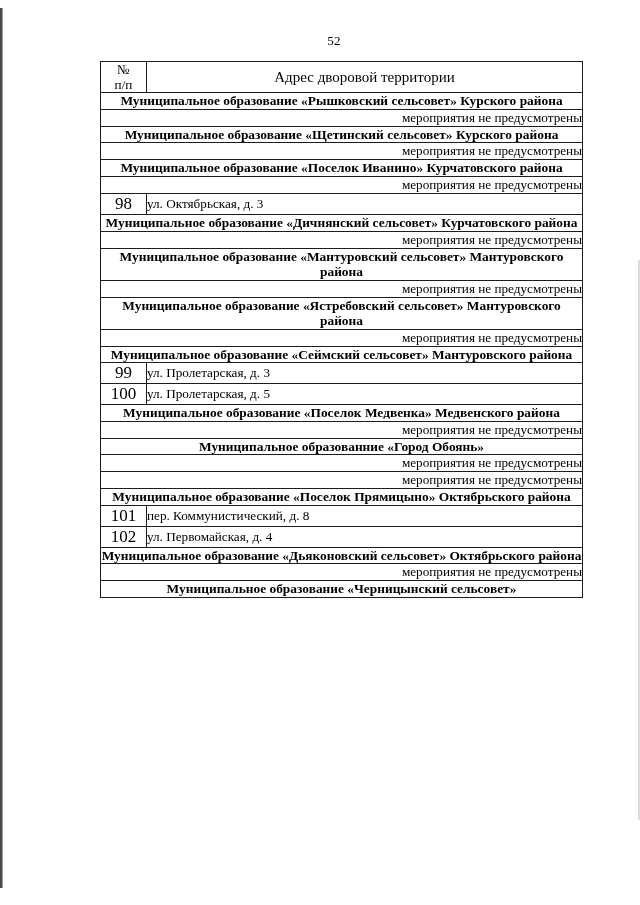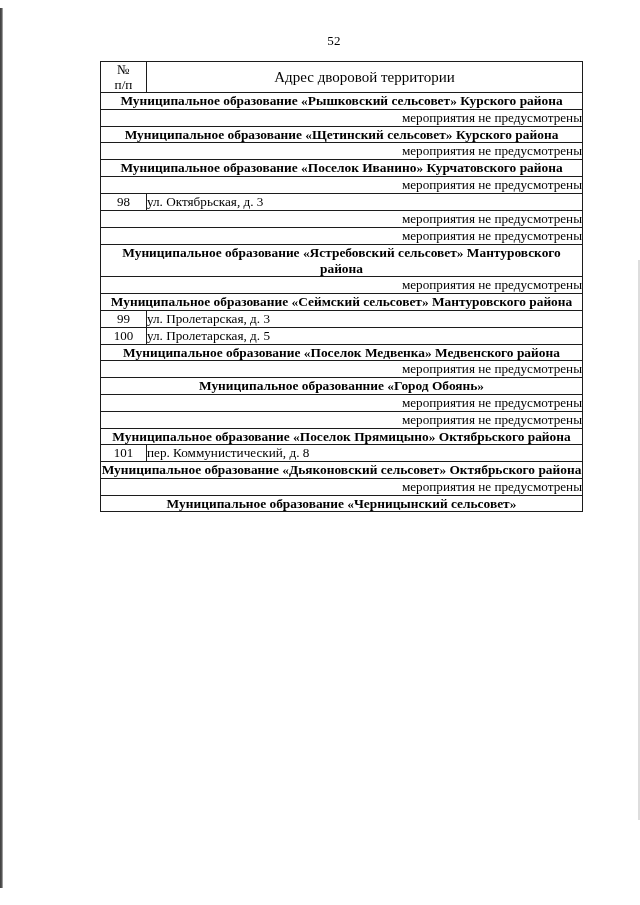--- a/index.html
+++ b/index.html
@@ -95,21 +95,21 @@
   
   .nomeas {
     text-align: right;
     font-size: 13.2px;
     padding: 2px 4px 3px 4px;
   }
 
   
   .num-cell {
     text-align: center;
-    font-size: 13px;
+    font-size: 17px;
     padding: 2px 2px 3px 2px;
   }
   .addr-cell {
     text-align: left;
     font-size: 13.2px;
     padding: 2px 4px 3px 7px;
   }
 </style>
 </head>
 <body>
@@ -149,21 +149,27 @@
           <td colspan="2" class="muni">Муниципальное образование «Поселок Иванино» Курчатовского района</td>
         </tr>
         <tr>
           <td colspan="2" class="nomeas">мероприятия не предусмотрены</td>
         </tr>
         <tr>
           <td class="num-cell">98</td>
           <td class="addr-cell">ул. Октябрьская, д. 3</td>
         </tr>
         <tr>
-          <td colspan="2" class="nomeas">мероприятия не предусмотрены</td>
+          <td colspan="2" class="muni">Муниципальное образование «Дичнянский сельсовет» Курчатовского района</td>
+        </tr>
+        <tr>
+          <td colspan="2" class="nomeas">мероприятия не предусмотрены</td>
+        </tr>
+        <tr>
+          <td colspan="2" class="muni">Муниципальное образование «Мантуровский сельсовет» Мантуровского района</td>
         </tr>
         <tr>
           <td colspan="2" class="nomeas">мероприятия не предусмотрены</td>
         </tr>
         <tr>
           <td colspan="2" class="muni">Муниципальное образование «Ястребовский сельсовет» Мантуровского района</td>
         </tr>
         <tr>
           <td colspan="2" class="nomeas">мероприятия не предусмотрены</td>
         </tr>
@@ -192,20 +198,24 @@
         </tr>
         <tr>
           <td colspan="2" class="nomeas">мероприятия не предусмотрены</td>
         </tr>
         <tr>
           <td colspan="2" class="muni">Муниципальное образование «Поселок Прямицыно» Октябрьского района</td>
         </tr>
         <tr>
           <td class="num-cell">101</td>
           <td class="addr-cell">пер. Коммунистический, д. 8</td>
+        </tr>
+        <tr>
+          <td class="num-cell">102</td>
+          <td class="addr-cell">ул. Первомайская, д. 4</td>
         </tr>
         <tr>
           <td colspan="2" class="muni">Муниципальное образование «Дьяконовский сельсовет» Октябрьского района</td>
         </tr>
         <tr>
           <td colspan="2" class="nomeas">мероприятия не предусмотрены</td>
         </tr>
         <tr>
           <td colspan="2" class="muni">Муниципальное образование «Черницынский сельсовет»</td>
         </tr>

